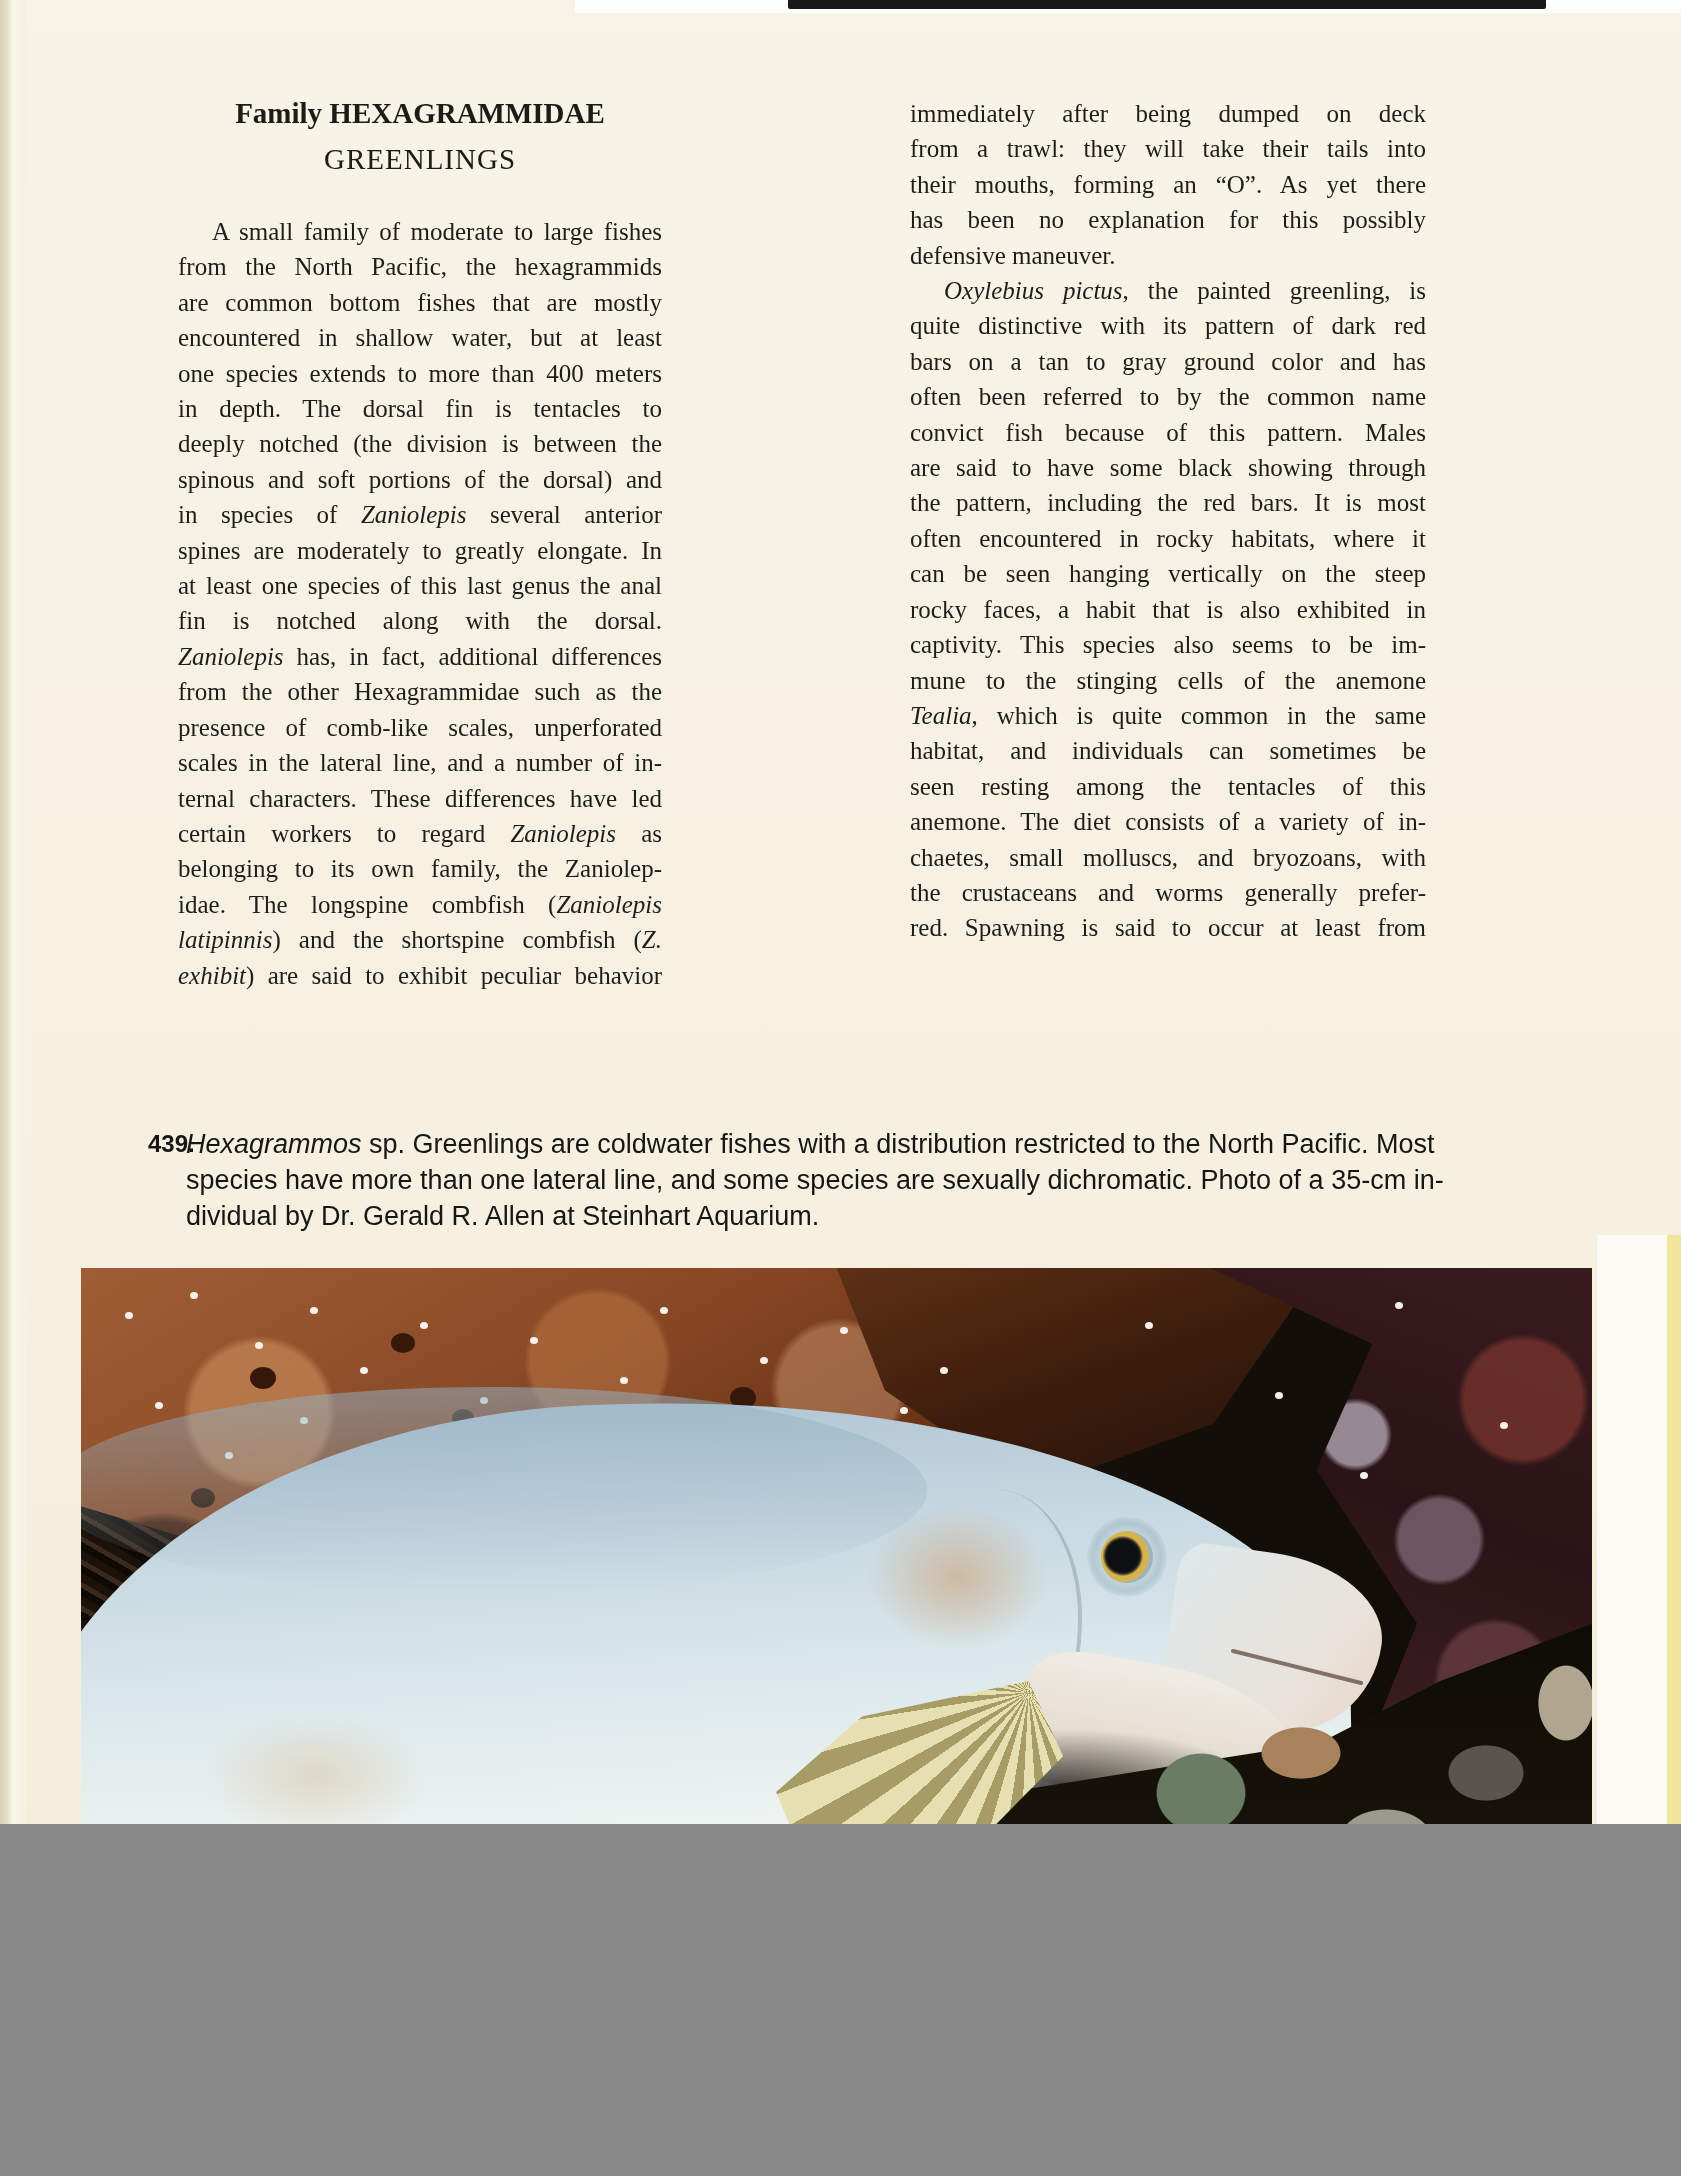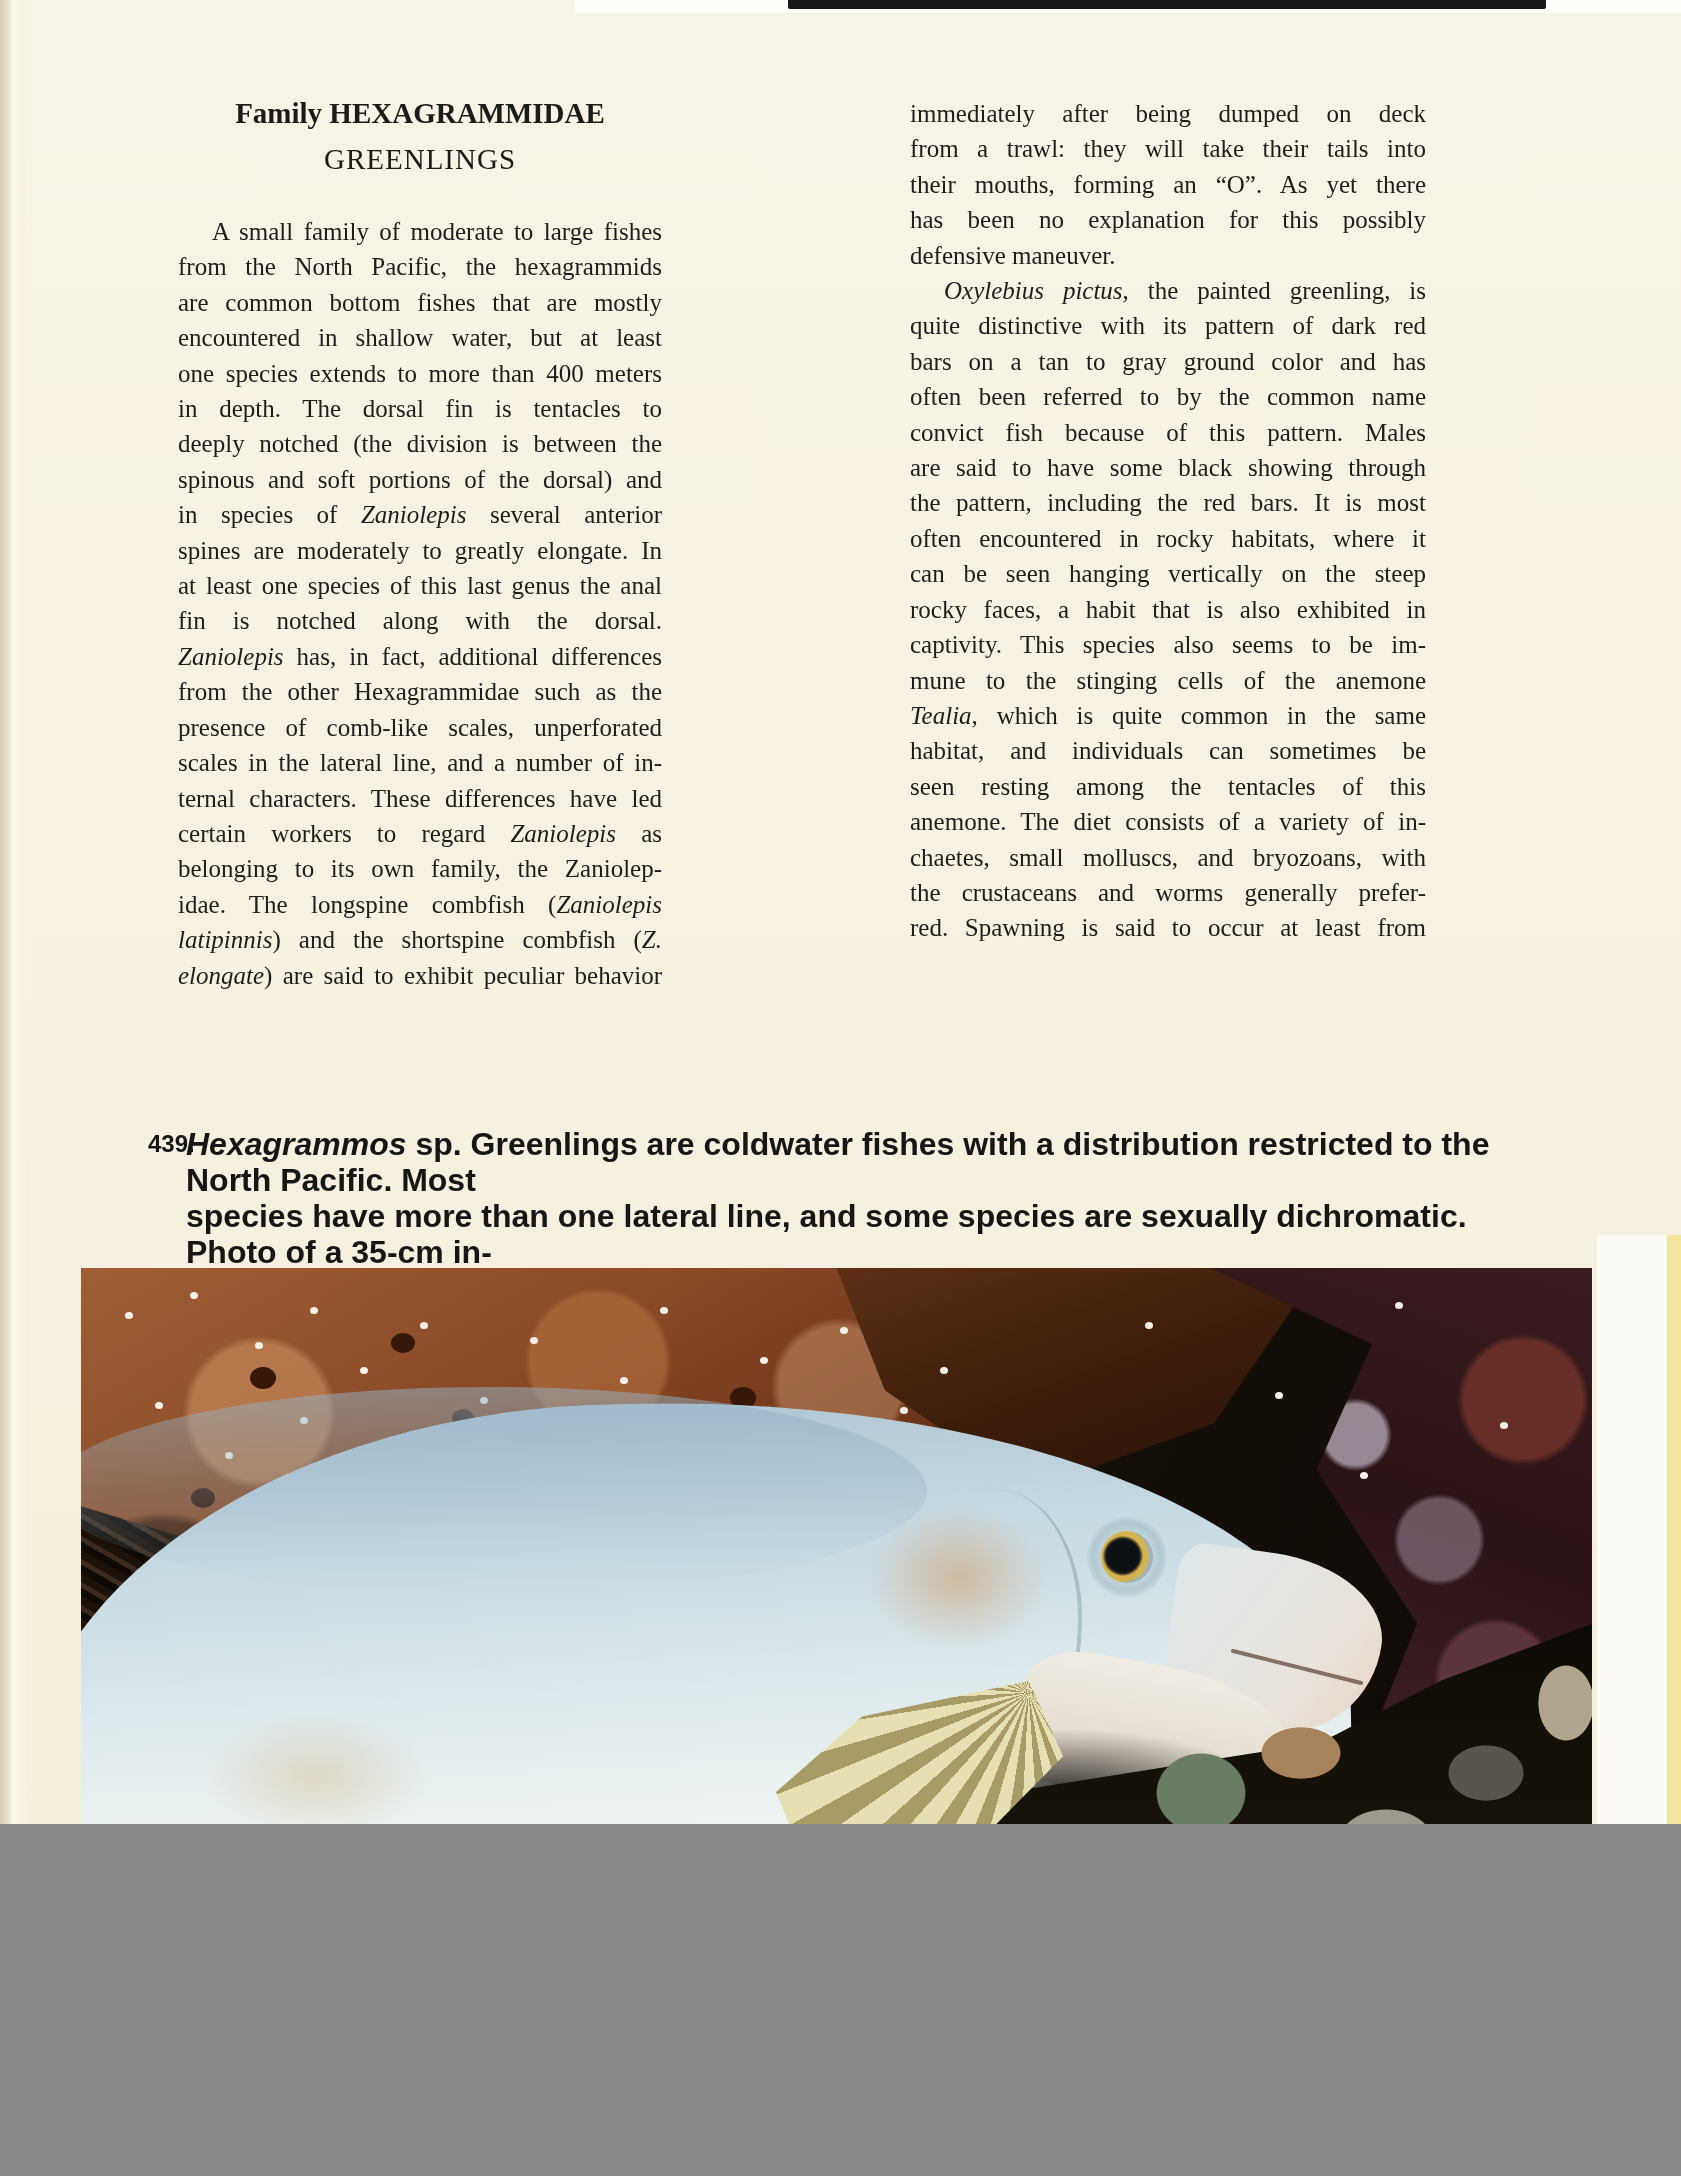--- a/index.html
+++ b/index.html
@@ -22,21 +22,21 @@
   
   .col{position:absolute;color:#1d1d1b;}
   .col-left{left:178px;top:214px;width:484px;}
   .col-right{left:910px;top:96px;width:516px;}
   .tline{font-size:25px;line-height:35.4px;text-align:justify;text-align-last:justify;white-space:normal;}
   .tline.indent{text-indent:34px;}
   .tline.noj{text-align-last:left;}
   
   .caption{position:absolute;left:148px;top:1126px;width:1404px;display:grid;grid-template-columns:38px 1fr;color:#161616;}
   .caption .num{font-family:"Liberation Sans",sans-serif;font-weight:700;font-size:24px;line-height:36px;}
-  .cap-lines .tline{font-family:"Liberation Sans",sans-serif;font-weight:700;font-size:32px;line-height:36px;
+  .cap-lines .tline{font-family:"Liberation Sans",sans-serif;font-weight:400;font-size:27px;line-height:36px;
     text-align:left;text-align-last:left;}
   
   .photo{position:absolute;left:81px;top:1268px;width:1511px;height:794px;background:#17100b;overflow:hidden;}
   .photo *{position:absolute;}
   .ph-base{inset:0;background:linear-gradient(120deg,#201510 0%,#17100b 40%,#100b07 100%);}
   .rock-left{left:-1%;top:-1%;width:64%;height:64%;
     background:
       radial-gradient(circle at 20% 30%,rgba(210,150,100,.55) 0 8%,transparent 9%),
       radial-gradient(circle at 55% 20%,rgba(190,120,70,.5) 0 10%,transparent 11%),
       radial-gradient(circle at 70% 45%,rgba(160,90,50,.6) 0 9%,transparent 10%),
@@ -174,21 +174,21 @@
       <div class="tline"><span>fin is notched along with the dorsal.</span></div>
       <div class="tline"><span></span><i>Zaniolepis</i><span> has, in fact, additional differences</span></div>
       <div class="tline"><span>from the other Hexagrammidae such as the</span></div>
       <div class="tline"><span>presence of comb-like scales, unperforated</span></div>
       <div class="tline"><span>scales in the lateral line, and a number of in-</span></div>
       <div class="tline"><span>ternal characters. These differences have led</span></div>
       <div class="tline"><span>certain workers to regard </span><i>Zaniolepis</i><span> as</span></div>
       <div class="tline"><span>belonging to its own family, the Zaniolep-</span></div>
       <div class="tline"><span>idae. The longspine combfish (</span><i>Zaniolepis</i><span></span></div>
       <div class="tline"><span></span><i>latipinnis</i><span>) and the shortspine combfish (</span><i>Z.</i><span></span></div>
-      <div class="tline"><span></span><i>elongate</i><span>) are said to exhibit peculiar behavior</span></div>
+      <div class="tline"><span></span><i>exhibit</i><span>) are said to exhibit peculiar behavior</span></div>
     </div>
   <div class="col col-right">
       <div class="tline"><span>immediately after being dumped on deck</span></div>
       <div class="tline"><span>from a trawl: they will take their tails into</span></div>
       <div class="tline"><span>their mouths, forming an “O”. As yet there</span></div>
       <div class="tline"><span>has been no explanation for this possibly</span></div>
       <div class="tline noj"><span>defensive maneuver.</span></div>
       <div class="tline indent"><span></span><i>Oxylebius pictus</i><span>, the painted greenling, is</span></div>
       <div class="tline"><span>quite distinctive with its pattern of dark red</span></div>
       <div class="tline"><span>bars on a tan to gray ground color and has</span></div>

